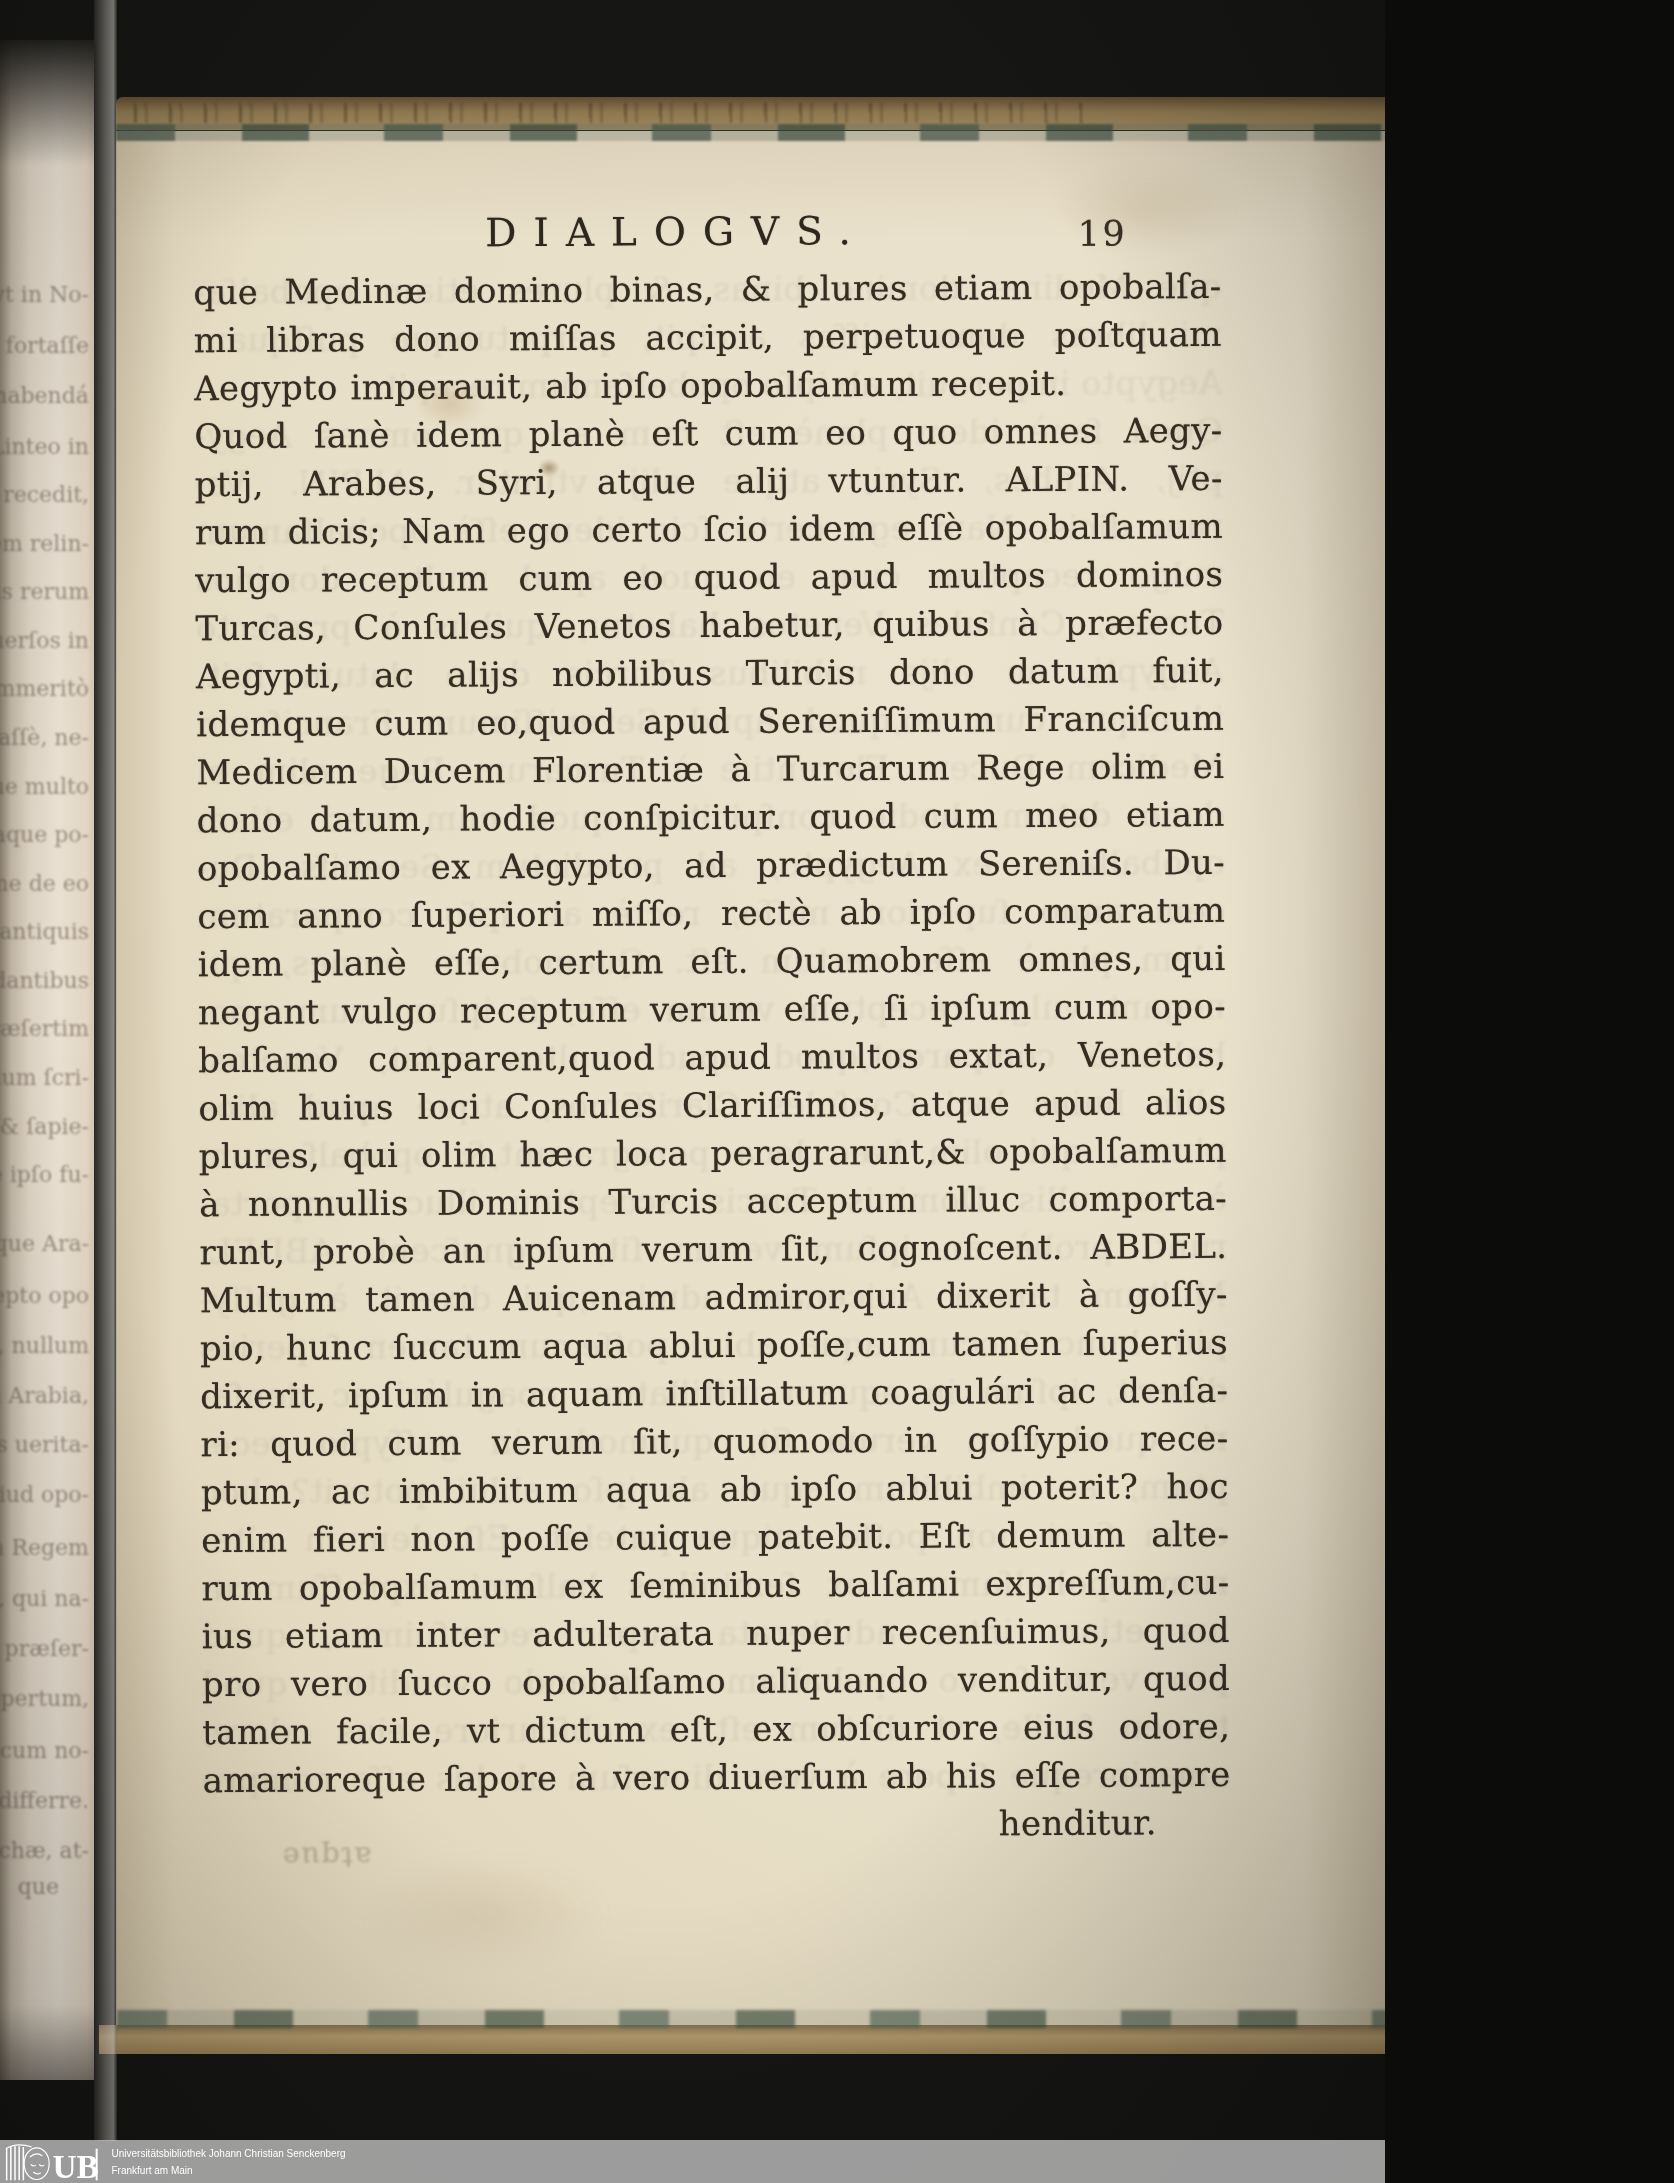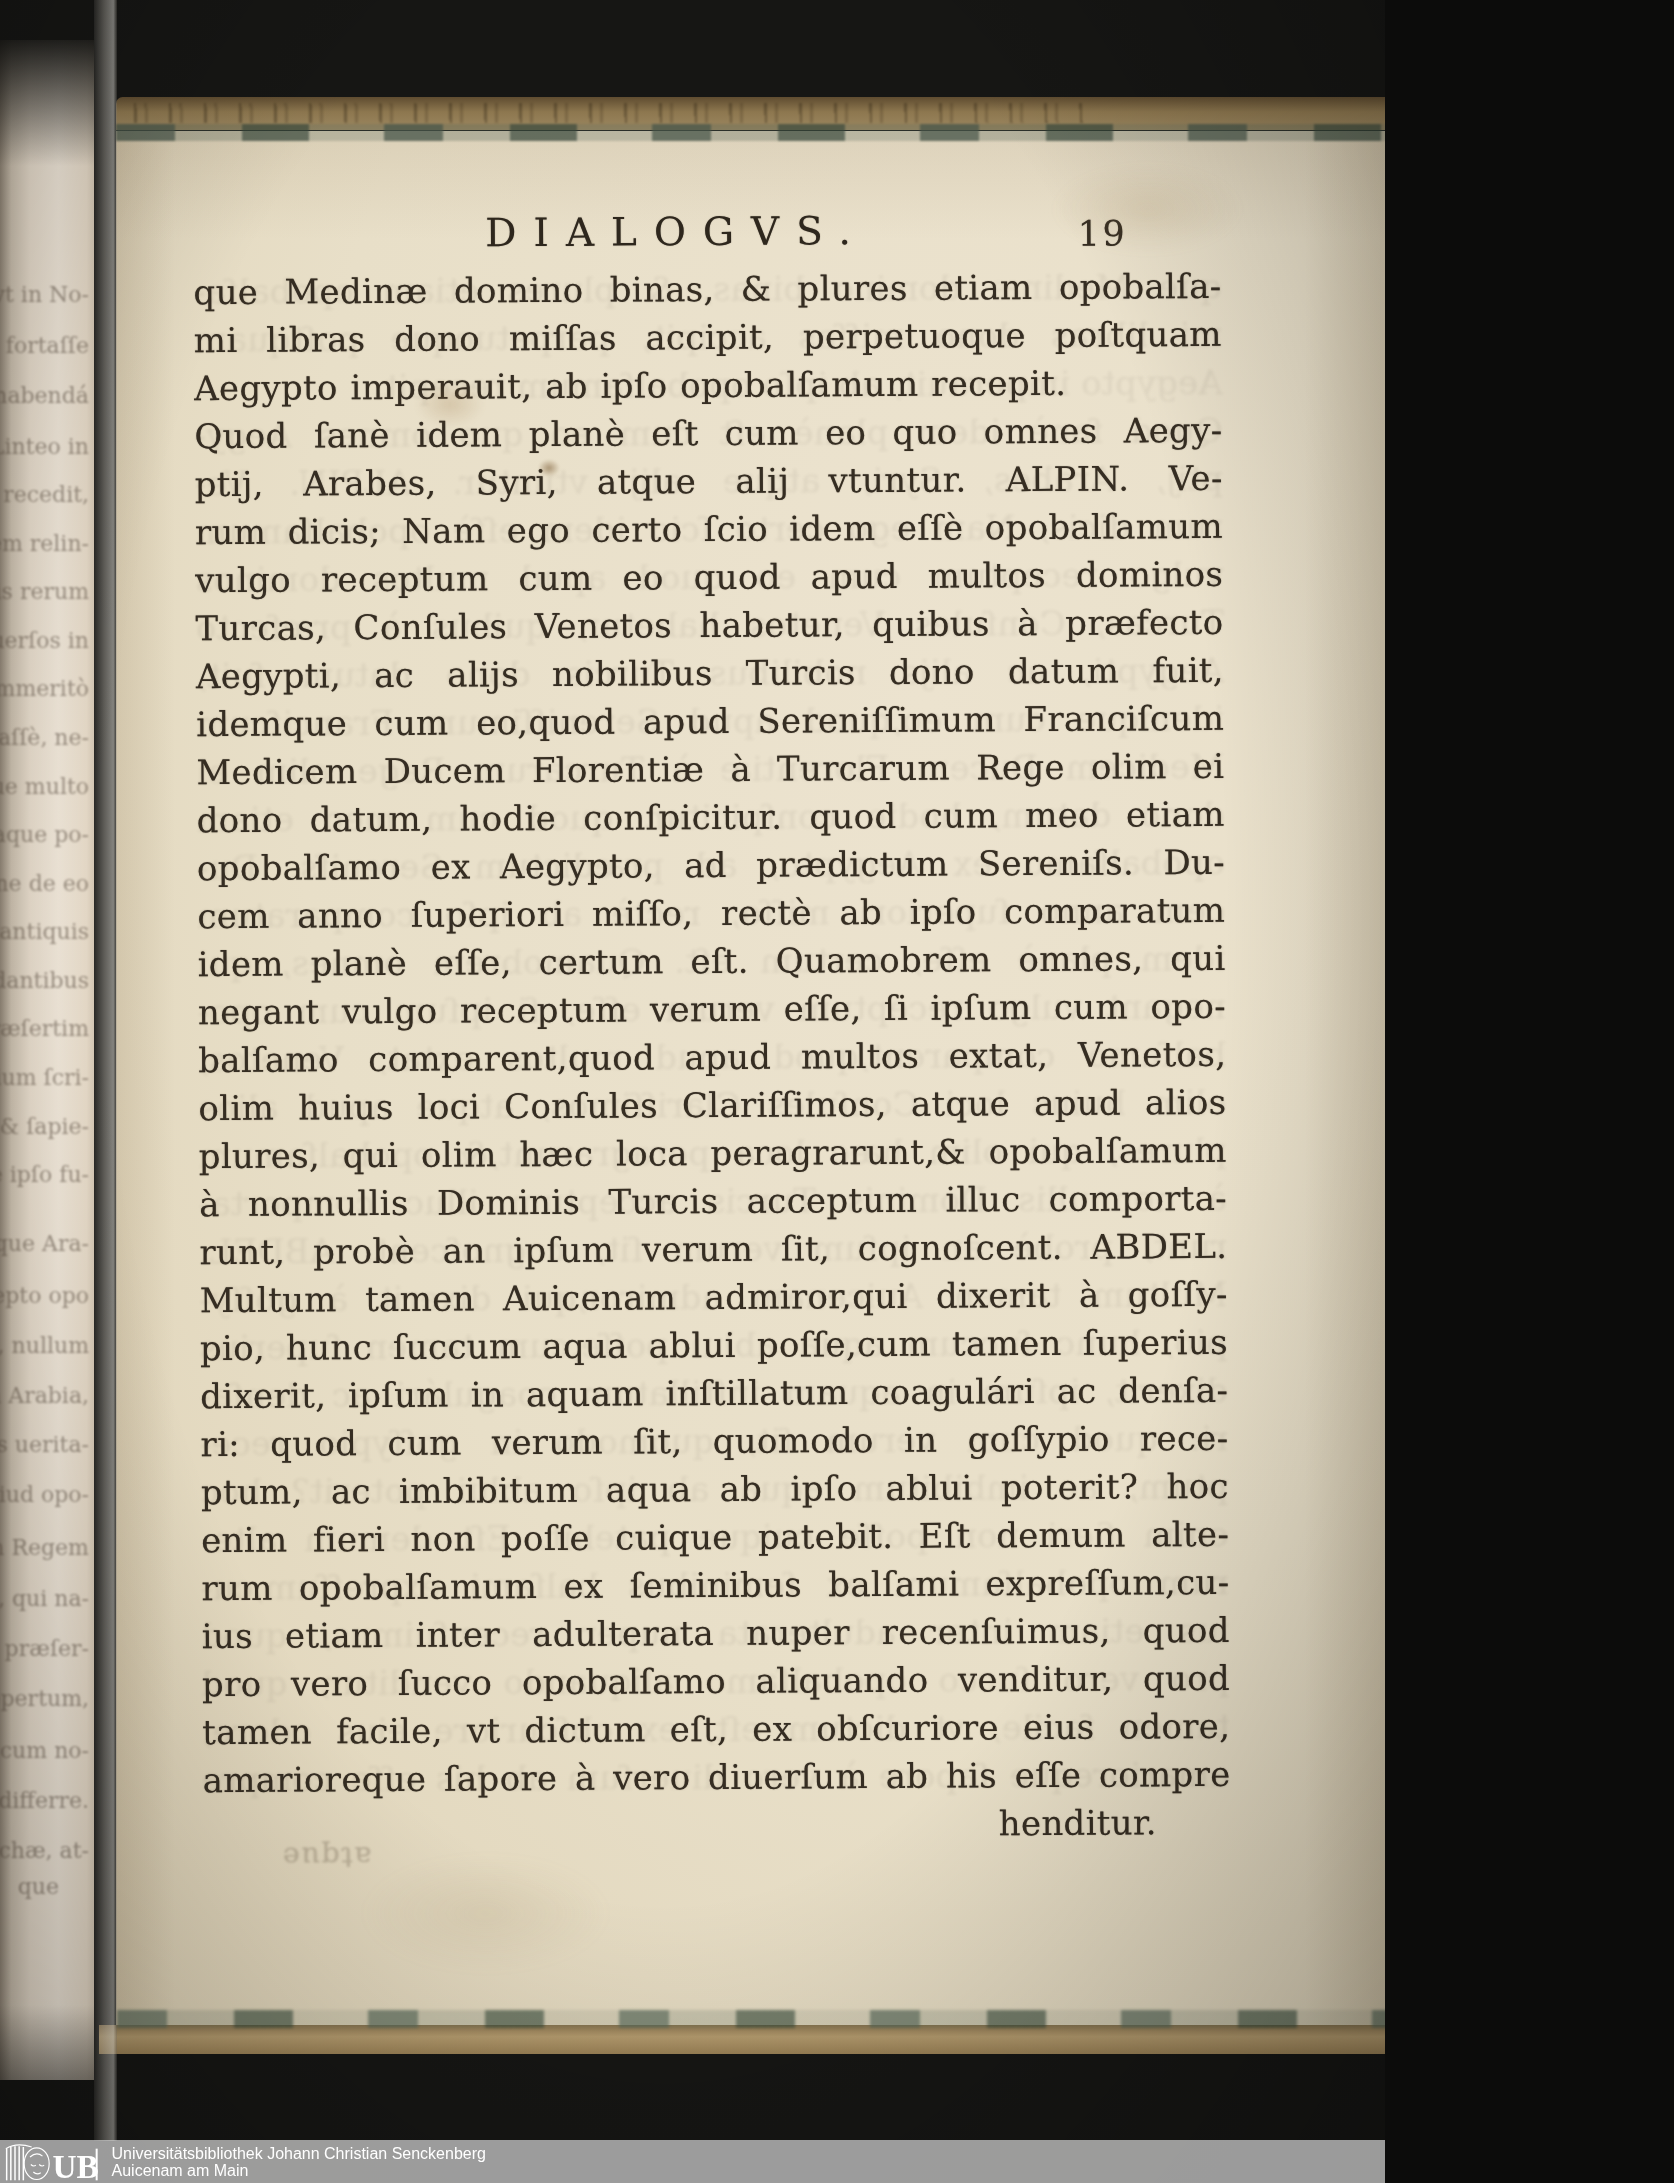--- a/index.html
+++ b/index.html
@@ -67,21 +67,21 @@
     font-size:28.5px;letter-spacing:1.7px;color:#6a5c48;opacity:.32;filter:blur(0.9px);}
 
   .vignette{position:absolute;inset:0;z-index:6;pointer-events:none;
     background:radial-gradient(ellipse at 48% 42%,rgba(0,0,0,0) 55%,rgba(0,0,0,.30) 100%);}
 
   
   .footer{position:absolute;left:0;bottom:0;width:1675px;height:43px;z-index:10;
     background:rgba(209,209,209,.72);display:flex;align-items:center;}
   .ub-logo{margin-left:2.5px;flex:none;}
   .footer-text{margin-left:10px;font-family:"Liberation Sans",sans-serif;color:#ffffff;
-    font-size:16px;line-height:17px;font-weight:400;}
+    font-size:10px;line-height:17px;font-weight:400;}
 </style>
 </head>
 <body>
 
 <div class="stage">
 
   <div class="left-page">
     <div id="fragments">
         <div class="fragment" style="top: 242px;">utem, vt in No-</div>
         <div class="fragment" style="top: 293px;">Verius fortaſſe</div>
@@ -235,17 +235,17 @@
         <ellipse cx="40" cy="26" rx="15" ry="19"></ellipse>
         <path d="M32 18 q8 -7 15 -1"></path>
         <path d="M33 27 q3 3 6 1 M43 27 q3 3 6 1"></path>
         <path d="M36 36 q4 4 9 1"></path>
       </g>
       <text x="59" y="43" font-family="Liberation Serif, DejaVu Serif, serif" font-weight="bold" font-size="40" fill="#ffffff">UB</text>
       <line x1="112" y1="8" x2="112" y2="46" stroke="#ffffff" stroke-width="2.4"></line>
     </svg>
     <div class="footer-text">
       <div>Universitätsbibliothek Johann Christian Senckenberg</div>
-      <div>Auicenam am Main</div>
+      <div>Frankfurt am Main</div>
     </div>
   </div>
 </div>
 
 
 </body></html>

